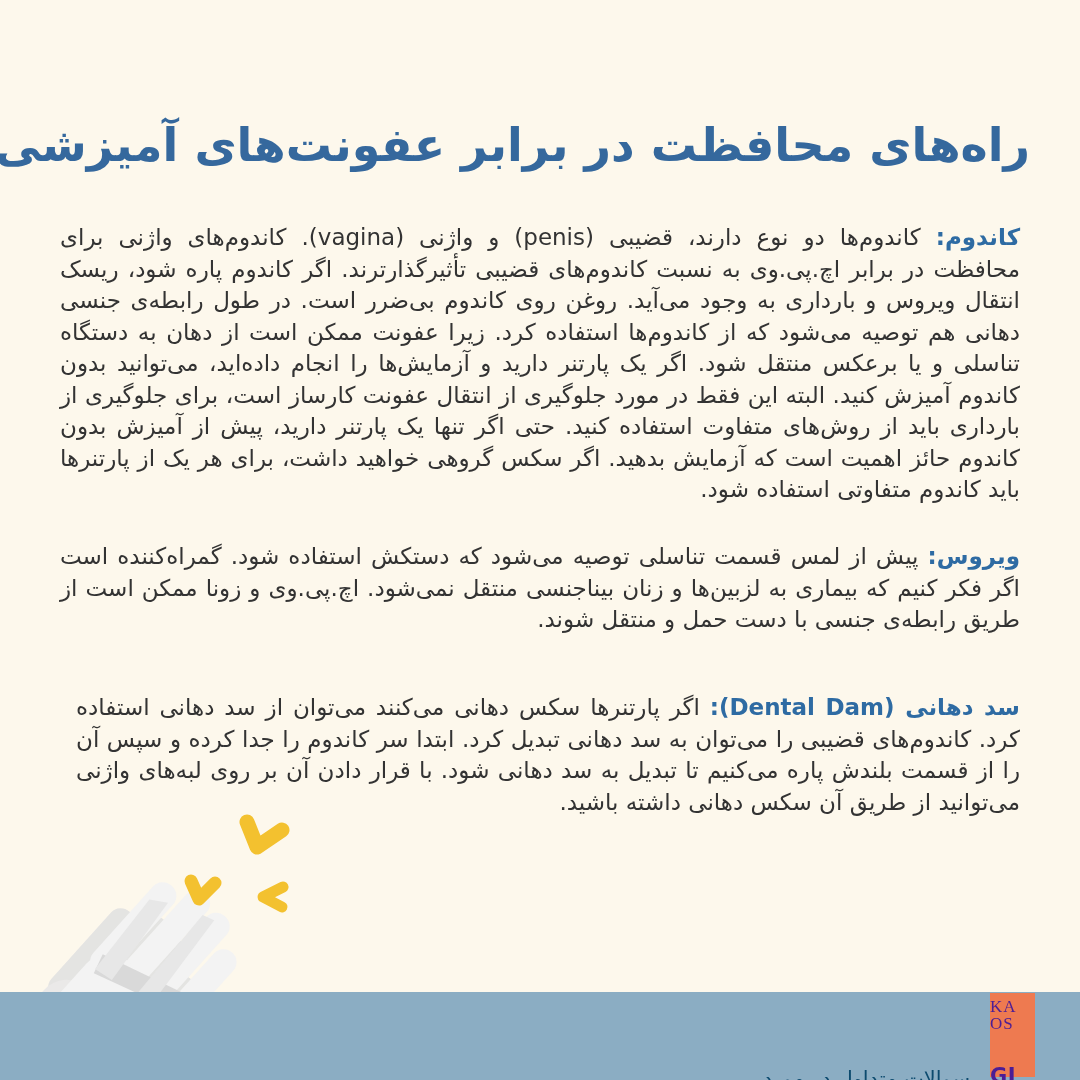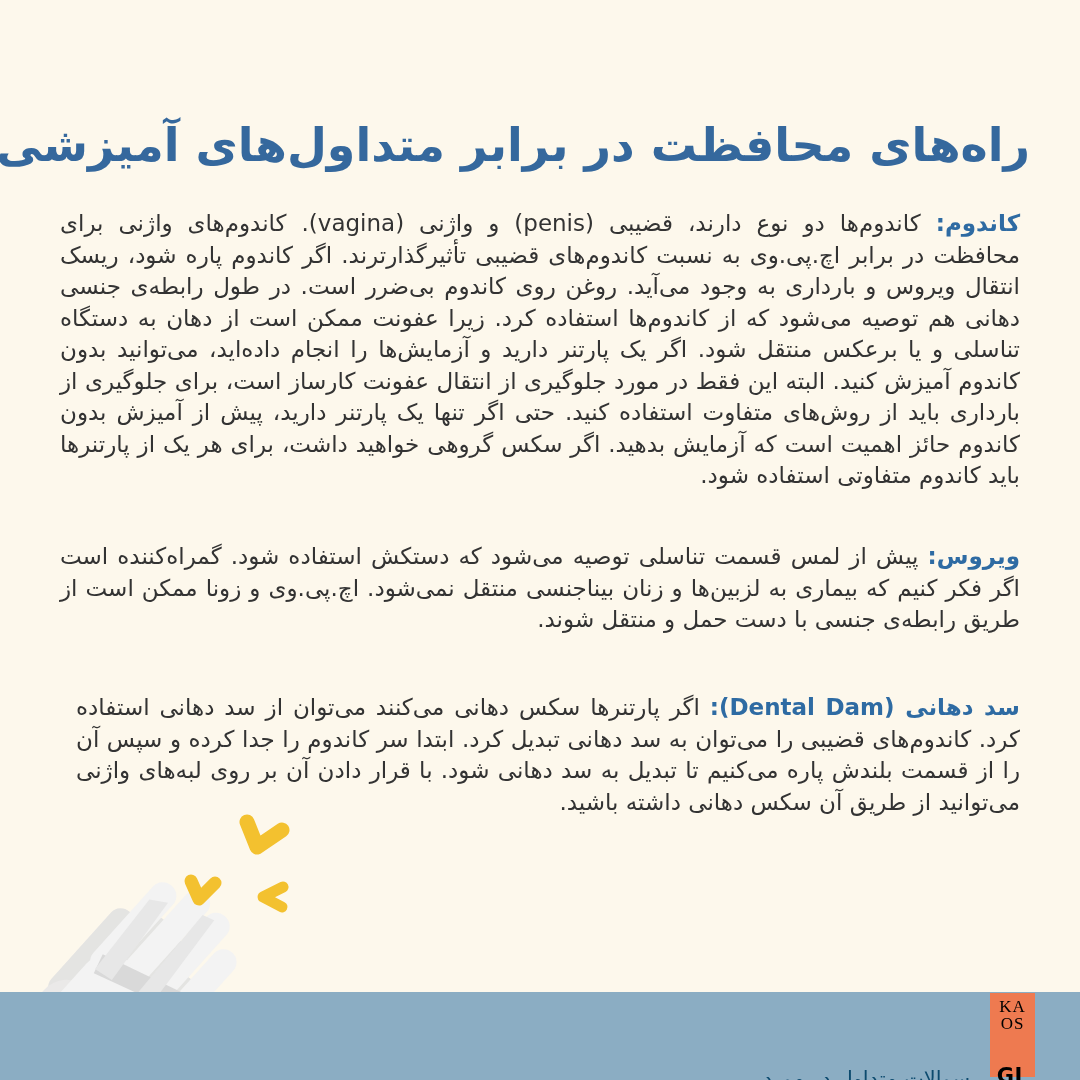--- a/index.html
+++ b/index.html
@@ -33,21 +33,21 @@
 
   .para {
     position:absolute;
     left:0; right:0;
     direction:rtl;
     text-align:justify;
     font-size:23px;
     line-height:31.5px;
     color:#333333;
   }
-  .para-1 { top:208px; }
+  .para-1 { top:222px; }
   .para-2 { top:541px; }
   .para-3 { top:692px;margin-left:16px; }
 
   .lead {
     color:#2e6ba3;
     font-weight:bold;
   }
 
   .glove-wrap {
     position:absolute;
@@ -83,23 +83,22 @@
 
   .kaosgl-logo {
     position:absolute;
     right:45px;
     top:1px;
     width:45px;
     height:84px;
     background:#ee7a50;
     display:flex;
     flex-direction:column;
-    align-items:center;
     padding-top:5px;
-    color:#000000;
+    color:#4c1d95;
   }
   .logo-serif {
     font-family:"Liberation Serif", "DejaVu Serif", serif;
     font-size:17px;
     line-height:1.02;
     letter-spacing:1px;
   }
   .logo-rule {
     width:32px; height:3px;
     background:#ffffff;
@@ -119,21 +118,21 @@
       to bottom,
       rgba(255,255,255,0.9) 0px, rgba(255,255,255,0.9) 1px,
       transparent 1px, transparent 3px);
   }
 </style>
 </head>
 <body>
 
 <div class="page">
 
-  <h1 class="title">راه‌های محافظت در برابر متداول‌های آمیزشی</h1>
+  <h1 class="title">راه‌های محافظت در برابر عفونت‌های آمیزشی</h1>
 
   <div class="content">
 
     <p class="para para-1">
       <span class="lead">کاندوم:</span>
       <span>کاندوم‌ها دو نوع دارند، قضیبی (penis) و واژنی (vagina). کاندوم‌های واژنی برای محافظت در برابر اچ.پی.وی به نسبت کاندوم‌های قضیبی تأثیرگذارترند. اگر کاندوم پاره شود، ریسک انتقال ویروس و بارداری به وجود می‌آید. روغن روی کاندوم بی‌ضرر است. در طول رابطه‌ی جنسی دهانی هم توصیه می‌شود که از کاندوم‌ها استفاده کرد. زیرا عفونت ممکن است از دهان به دستگاه تناسلی و یا برعکس منتقل شود. اگر یک پارتنر دارید و آزمایش‌ها را انجام داده‌اید، می‌توانید بدون کاندوم آمیزش کنید. البته این فقط در مورد جلوگیری از انتقال عفونت کارساز است، برای جلوگیری از بارداری باید از روش‌های متفاوت استفاده کنید. حتی اگر تنها یک پارتنر دارید، پیش از آمیزش بدون کاندوم حائز اهمیت است که آزمایش بدهید. اگر سکس گروهی خواهید داشت، برای هر یک از پارتنرها باید کاندوم متفاوتی استفاده شود.</span>
     </p>
 
     <p class="para para-2">
       <span class="lead">ویروس:</span>

